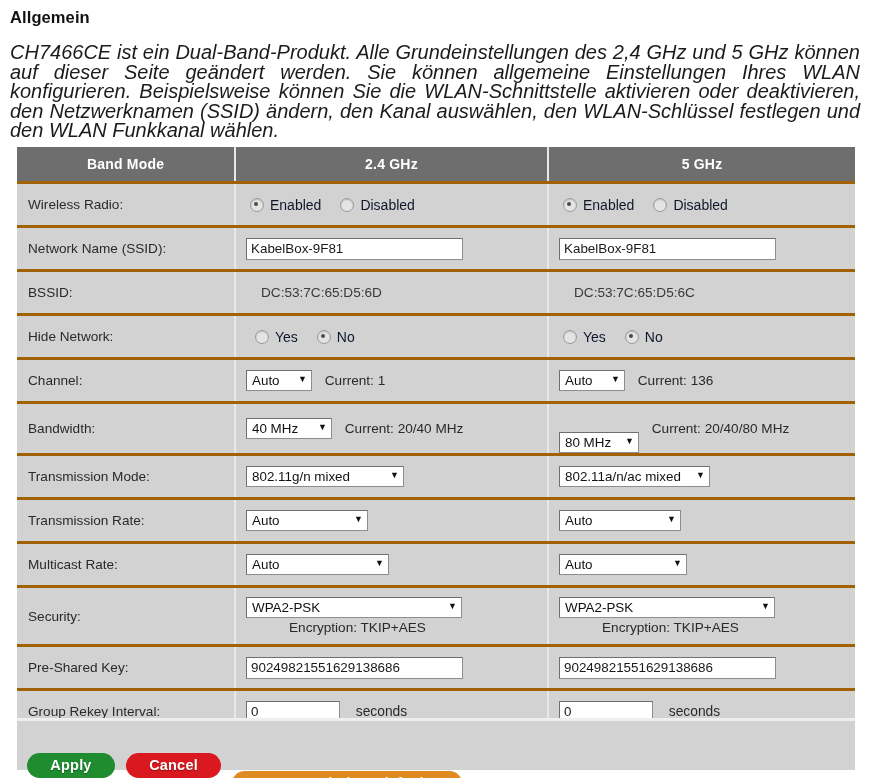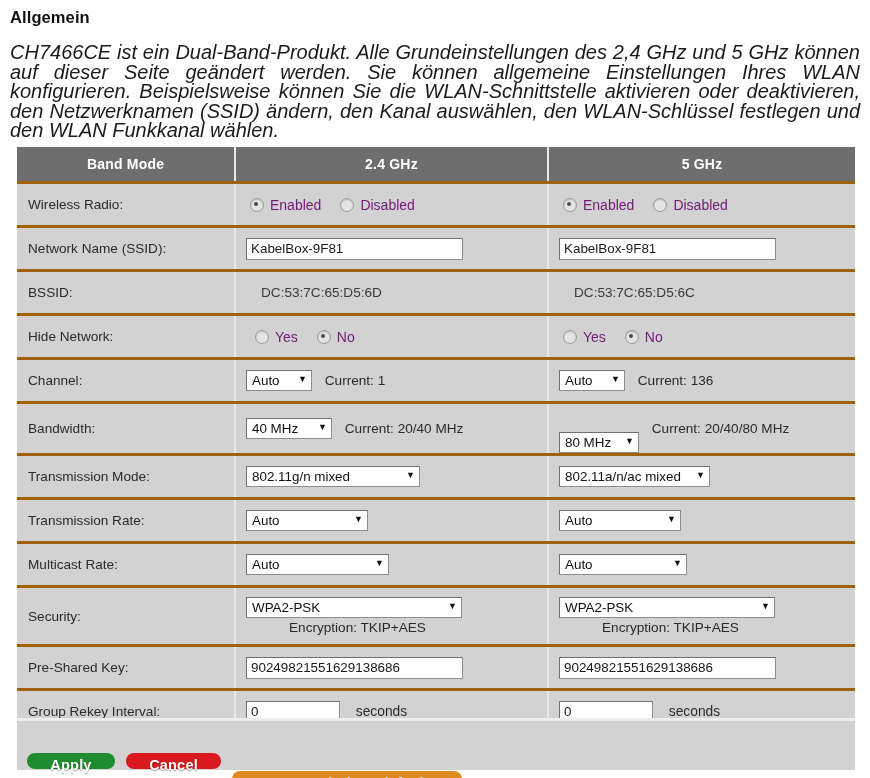--- a/index.html
+++ b/index.html
@@ -125,21 +125,21 @@
     position: relative;
   }
   .rdo.on::after {
     content: "";
     position: absolute;
     left: 3px; top: 3px;
     width: 4px; height: 4px;
     border-radius: 50%;
     background: #4a4a4a;
   }
-  .rlabel { font-size: 14px; color: #701a75; }
+  .rlabel { font-size: 14px; color: #0f172a; }
 
   
   .tinput {
     display: inline-block;
     background: #ffffff;
     border: 1px solid #8e8e8e;
     border-top-color: #6f6f6f;
     border-left-color: #6f6f6f;
     height: 20px;
     line-height: 20px;
@@ -184,21 +184,21 @@
   .sel .caret {
     margin-left: 7px;
     font-size: 9px;
     line-height: 1;
     color: #111;
     transform: translateY(-1px);
   }
   .sel.w-auto-sm   { width: 66px; }
   .sel.w-bw        { width: 86px; }
   .sel.w-bw5       { width: 80px; margin-top: 28px; }
-  .sel.w-mode      { width: 174px; text-align: center; }
+  .sel.w-mode      { width: 158px; text-align: center; }
   .sel.w-mode5     { width: 151px; }
   .sel.w-rate      { width: 122px; }
   .sel.w-mrate     { width: 143px; }
   .sel.w-mrate5    { width: 128px; }
   .sel.w-sec       { width: 216px; }
   .sel.w-sec5      { width: 216px; }
 
   .after-sel {
     display: inline-block;
     margin-left: 9px;
@@ -235,21 +235,21 @@
     position: absolute;
     left: 10px;
     top: 14px;
     display: flex;
     align-items: center;
     gap: 11px;
   }
   .btn {
     border: none;
     border-radius: 13px;
-    height: 16px;
+    height: 25px;
     color: #ffffff;
     font-family: "Liberation Sans", sans-serif;
     font-size: 14.5px;
     font-weight: bold;
     letter-spacing: 0.2px;
     cursor: pointer;
     padding: 0 16px;
     text-shadow: 0 1px 1px rgba(0,0,0,0.35);
     line-height: 25px;
   }

